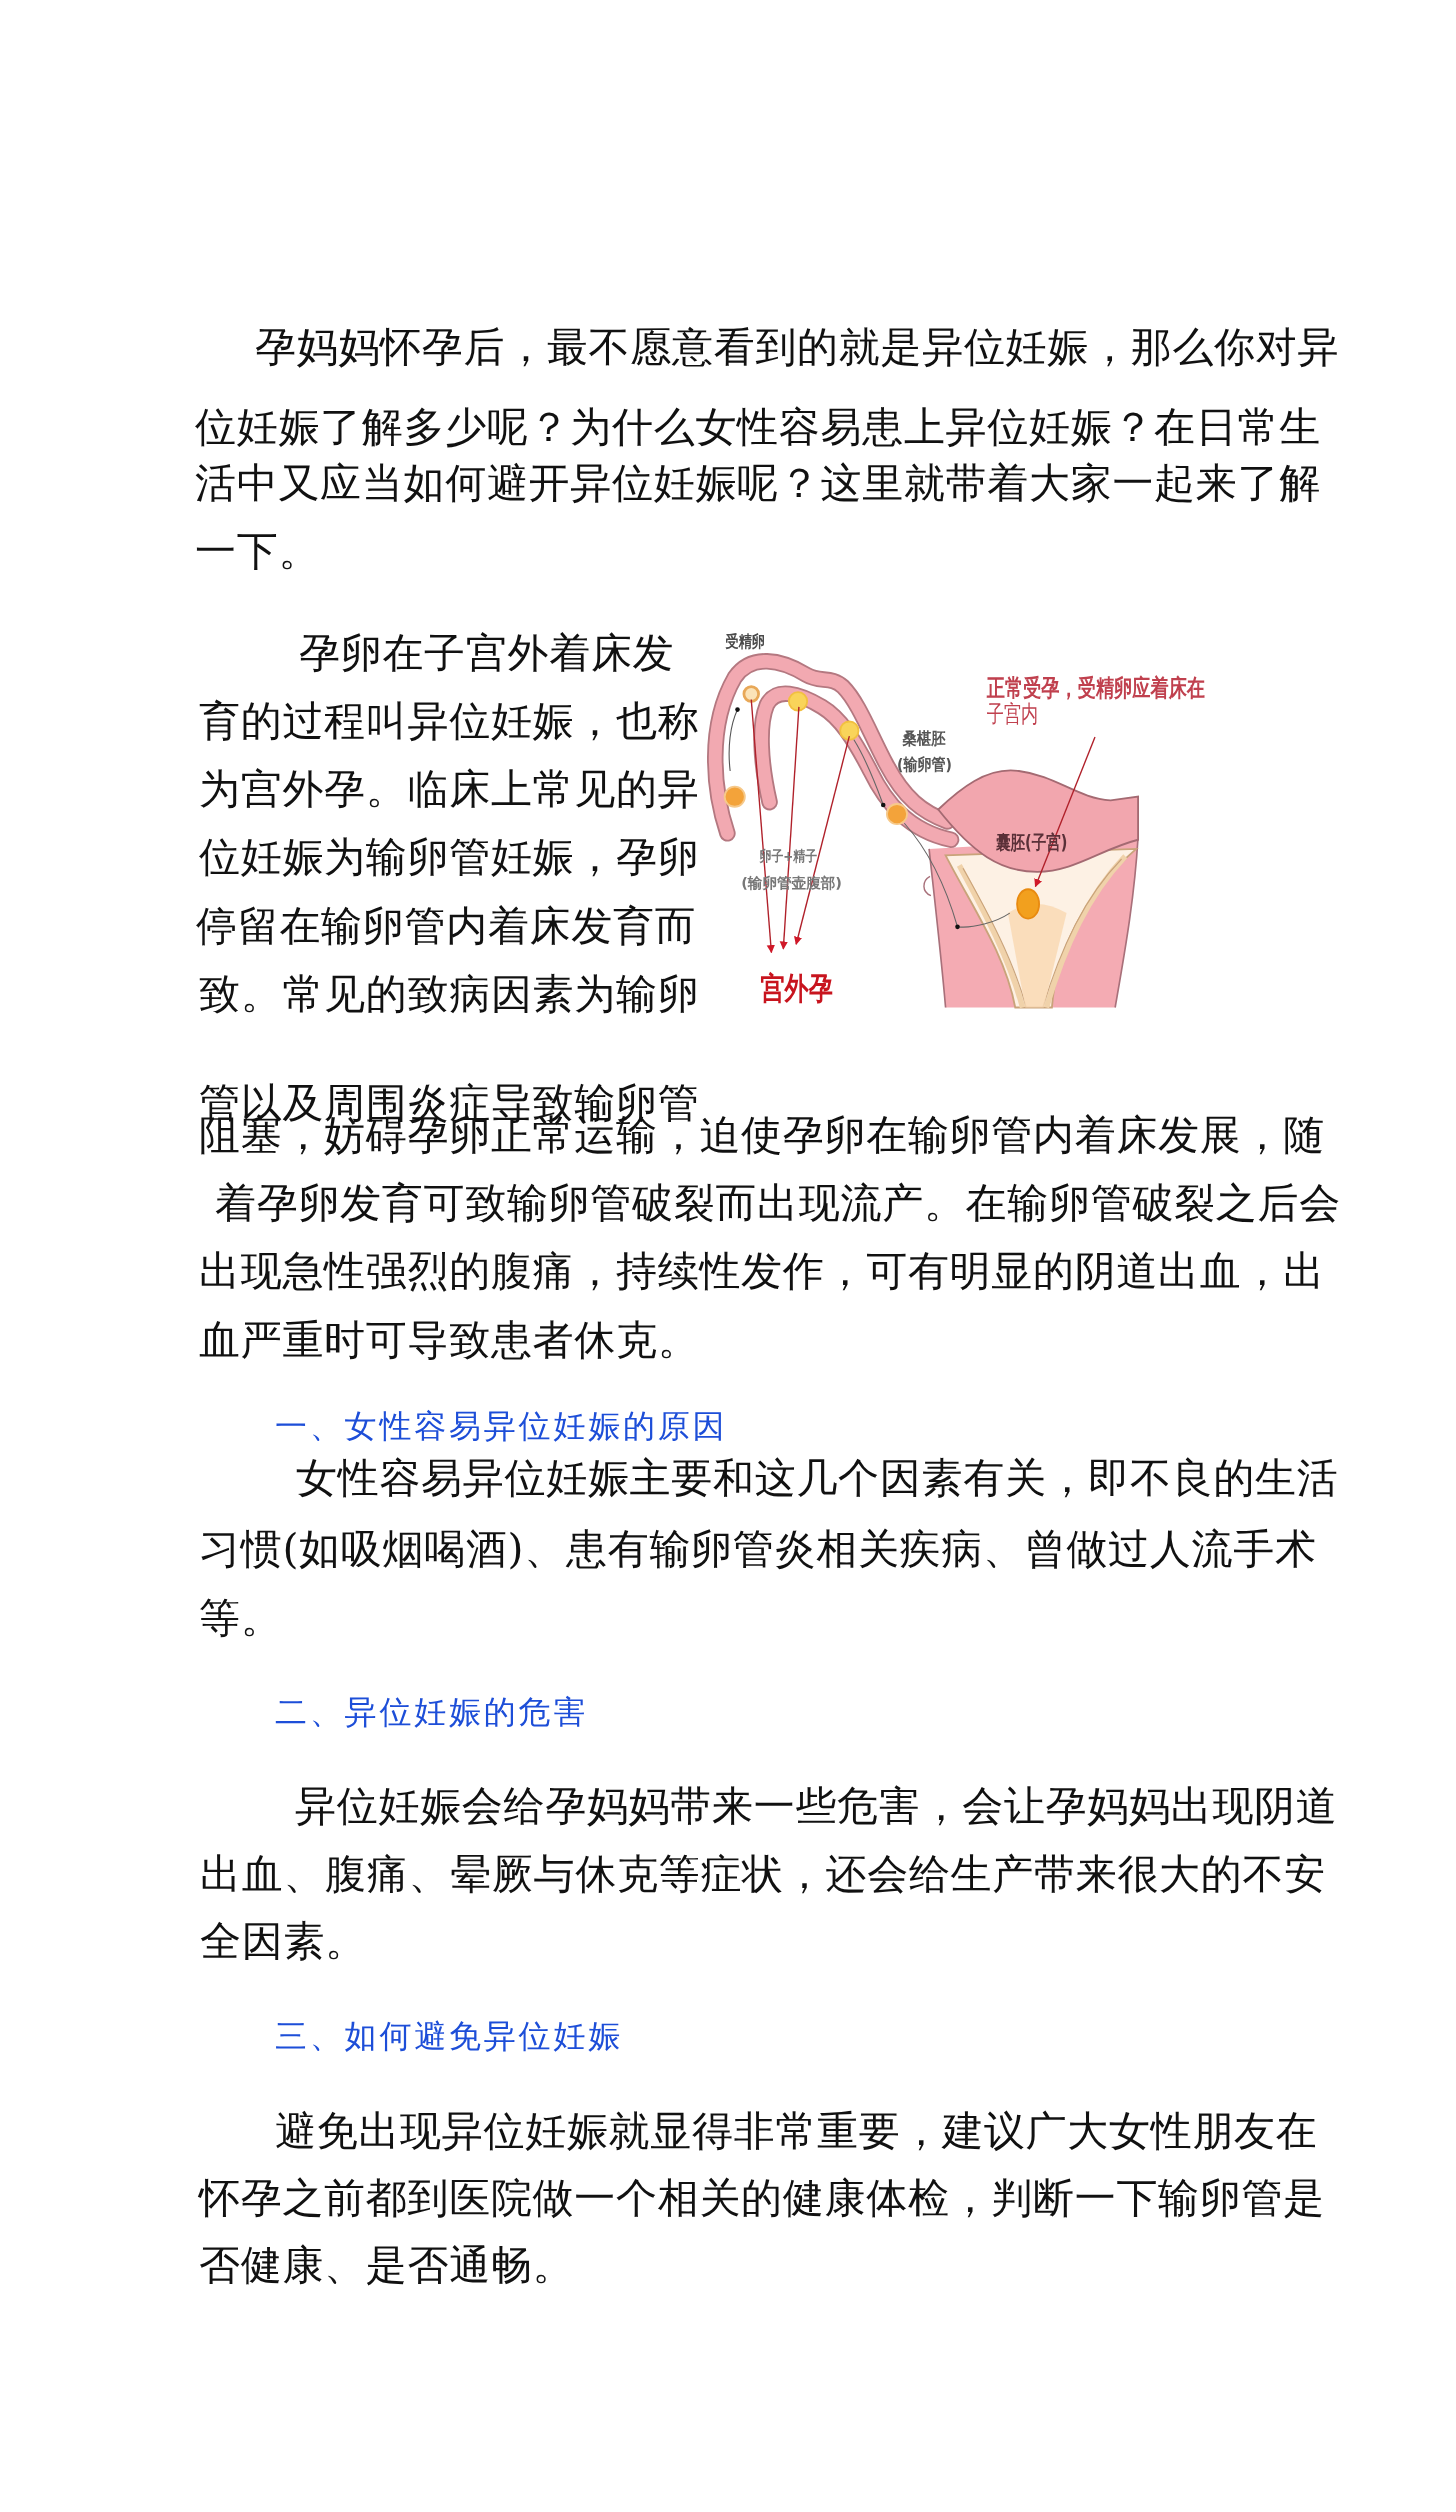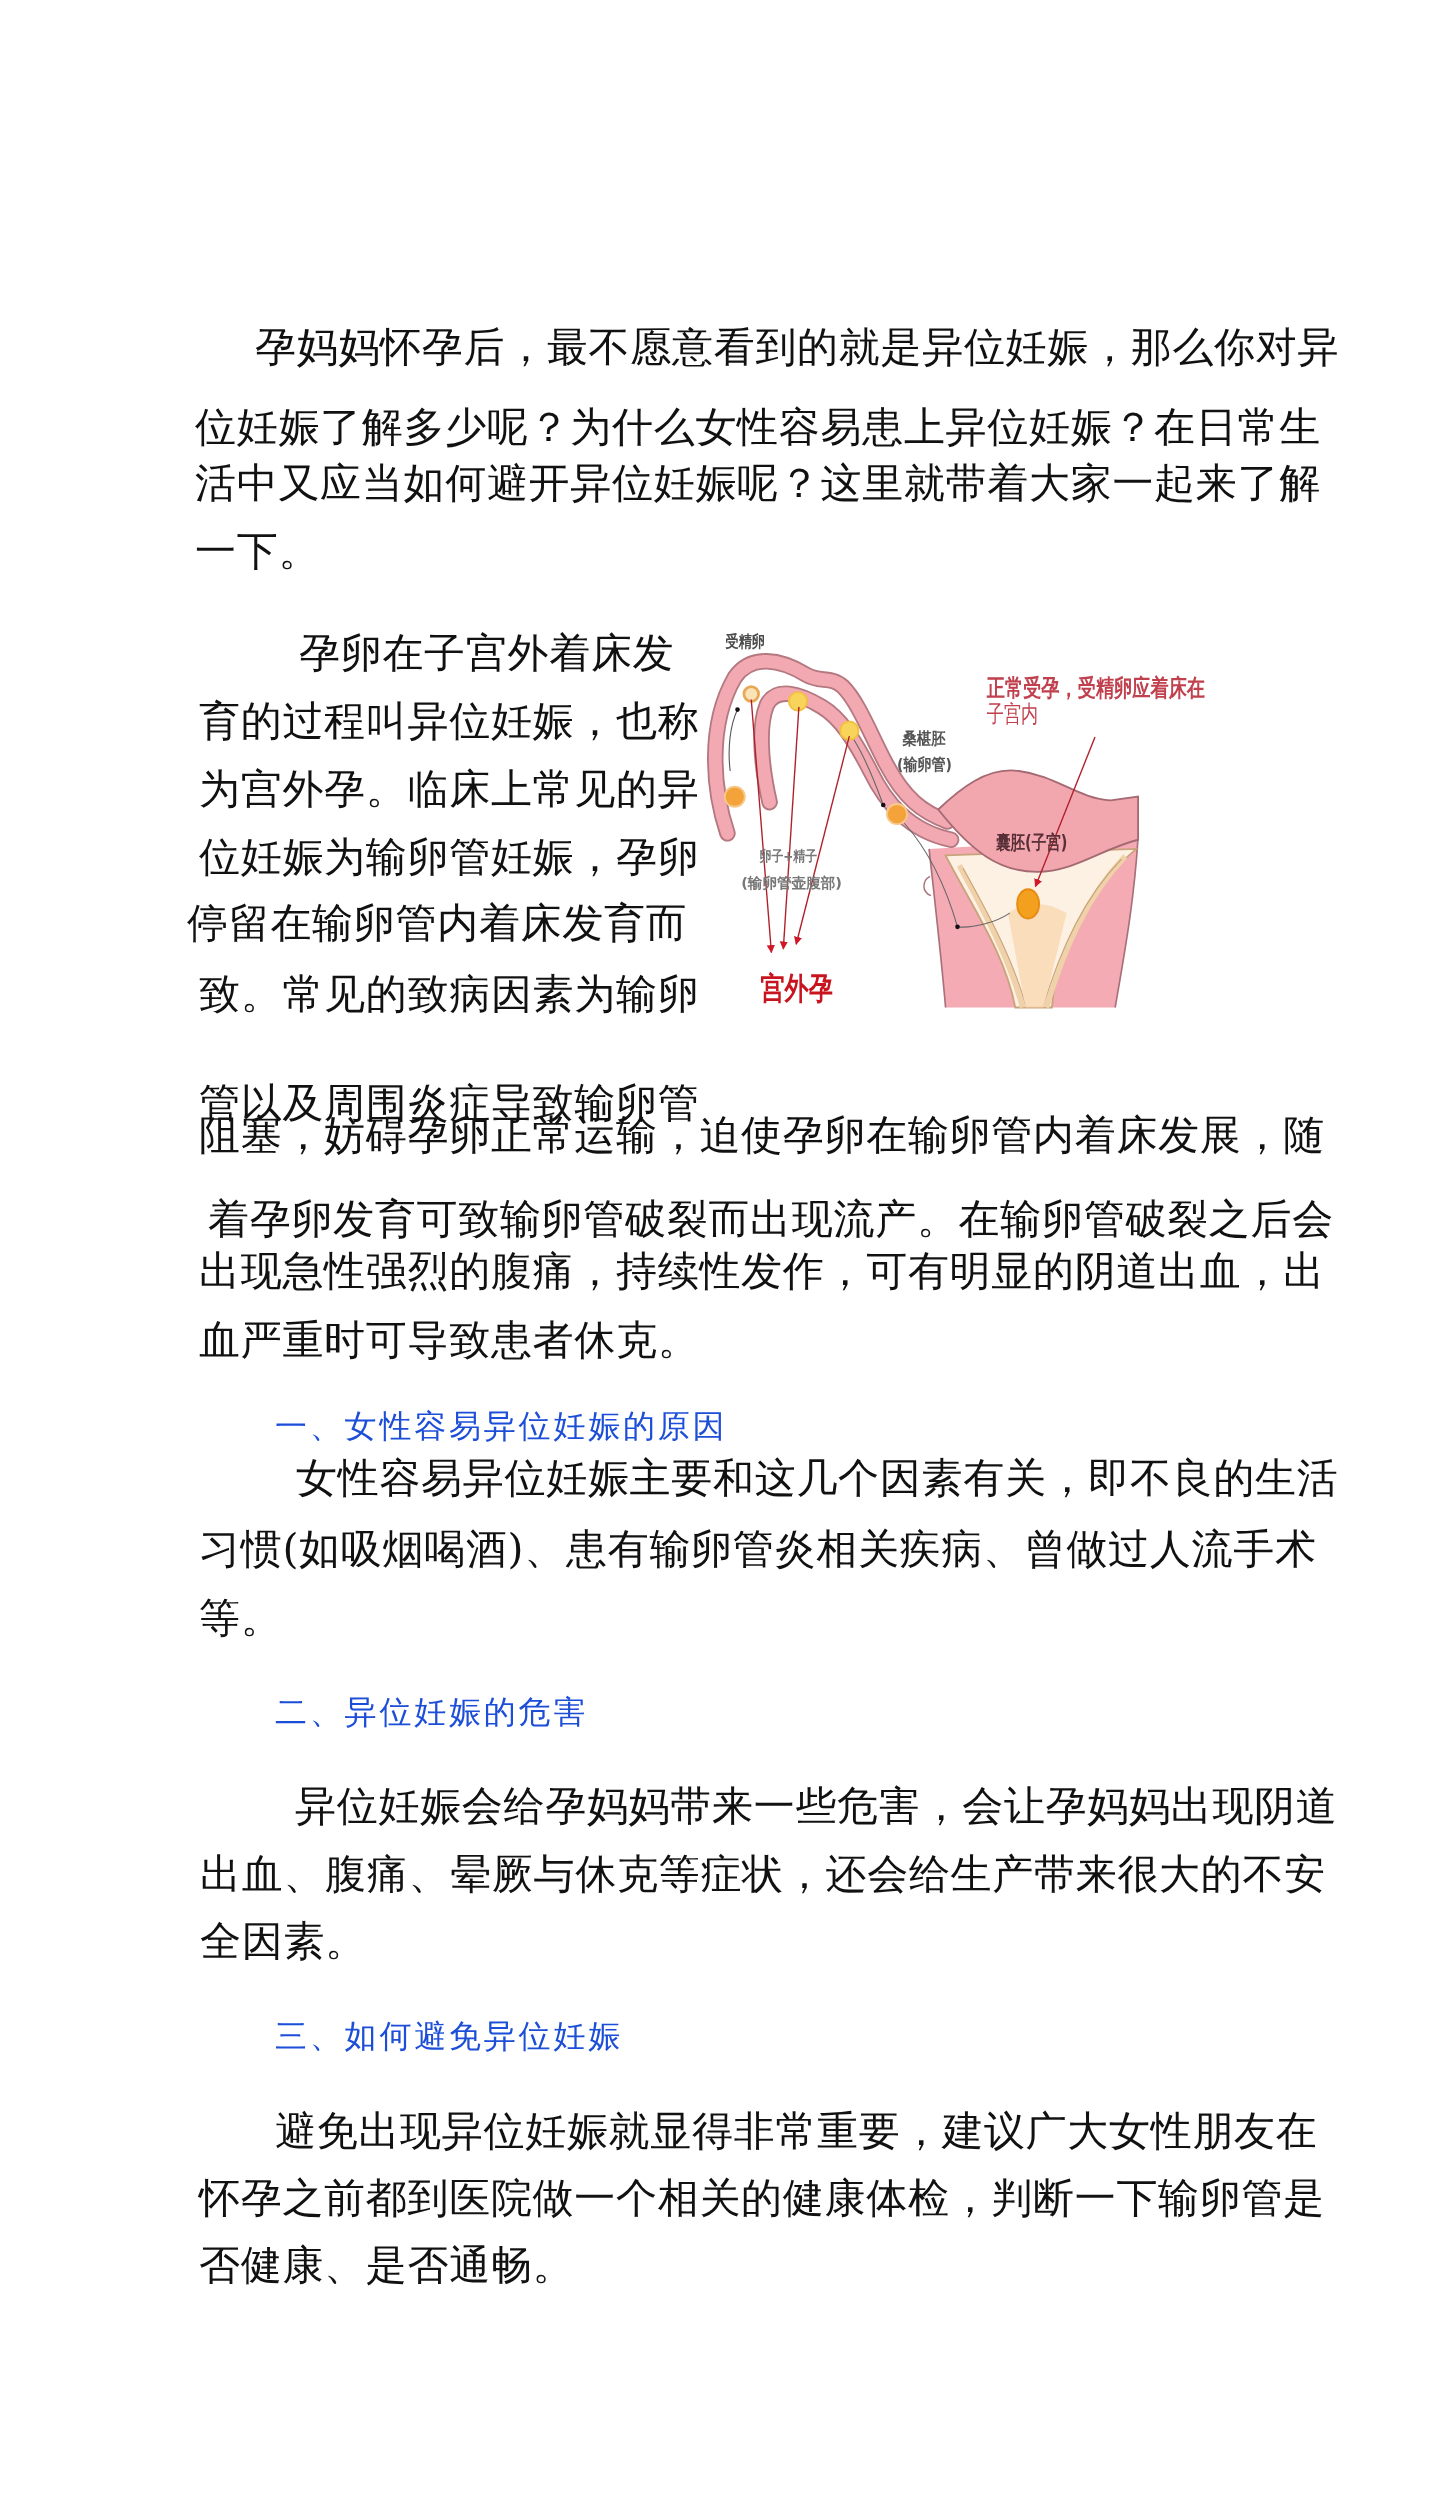--- a/index.html
+++ b/index.html
@@ -60,25 +60,25 @@
     <div class="ln" style="left:195px;top:408px;text-align:center;">位妊娠了解多少呢？为什么女性容易患上异位妊娠？在日常生</div>
     <div class="ln" style="left:195px;top:464px;">活中又应当如何避开异位妊娠呢？这里就带着大家一起来了解</div>
     <div class="ln" style="left:195px;top:532px;">一下。</div>
   </div>
 
   <div>
     <div class="ln" style="left:299px;top:634px;text-align:right;">孕卵在子宫外着床发</div>
     <div class="ln" style="left:199px;top:702px;">育的过程叫异位妊娠，也称</div>
     <div class="ln" style="left:199px;top:770px;">为宫外孕。临床上常见的异</div>
     <div class="ln" style="left:199px;top:838px;">位妊娠为输卵管妊娠，孕卵</div>
-    <div class="ln" style="left:187px;top:907px;font-family:Liberation Mono, monospace;">停留在输卵管内着床发育而</div>
+    <div class="ln" style="left:196px;top:907px;">停留在输卵管内着床发育而</div>
     <div class="ln" style="left:199px;top:975px;">致。常见的致病因素为输卵</div>
     <div class="ln" style="left:199px;top:1044px;margin-top:40px;">管以及周围炎症导致输卵管</div>
     <div class="ln" style="left:199px;top:1116px;">阻塞，妨碍孕卵正常运输，迫使孕卵在输卵管内着床发展，随</div>
-    <div class="ln" style="left:208px;top:1184px;margin-top:16px;">着孕卵发育可致输卵管破裂而出现流产。在输卵管破裂之后会</div>
+    <div class="ln" style="left:215px;top:1184px;">着孕卵发育可致输卵管破裂而出现流产。在输卵管破裂之后会</div>
     <div class="ln" style="left:199px;top:1252px;">出现急性强烈的腹痛，持续性发作，可有明显的阴道出血，出</div>
     <div class="ln" style="left:199px;top:1321px;">血严重时可导致患者休克。</div>
   </div>
 
   <div class="figure">
     <svg width="578" height="440" viewBox="770 672 630 480" xmlns="http://www.w3.org/2000/svg">
       <defs>
         <marker id="ah" viewBox="0 0 10 10" refX="9" refY="5" markerWidth="9" markerHeight="11" markerUnits="userSpaceOnUse" orient="auto">
           <path d="M0,0 L10,5 L0,10 Z" fill="#d01828"></path>
         </marker>

